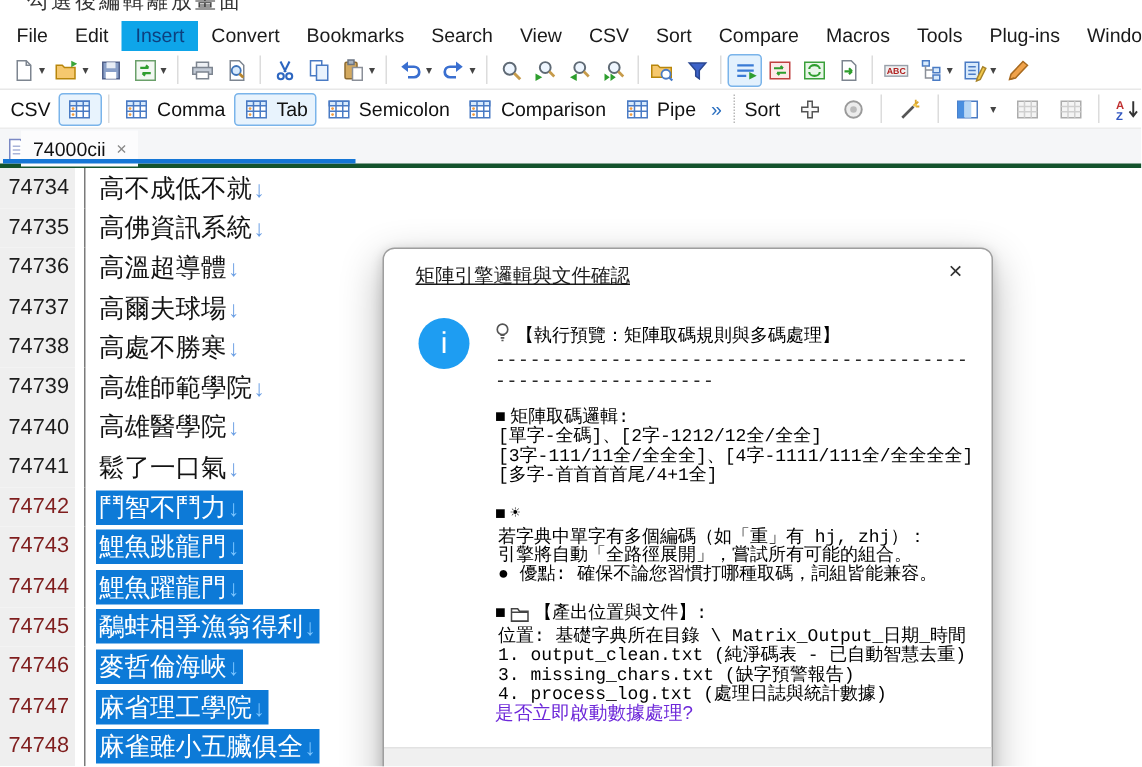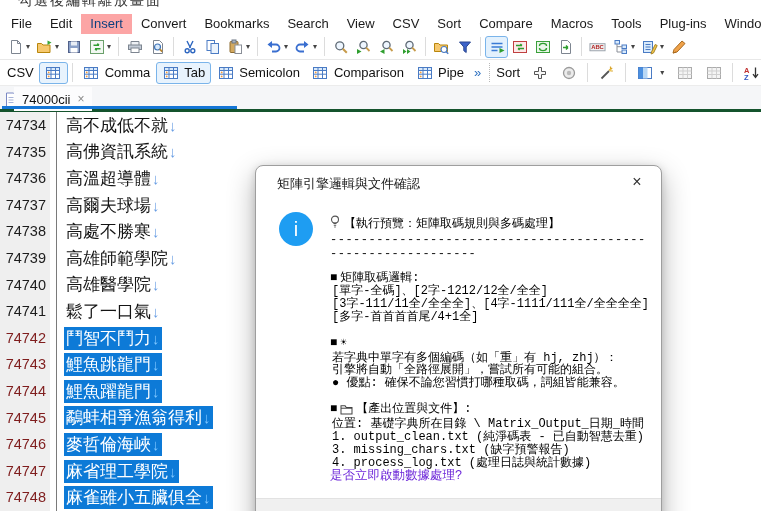--- a/index.html
+++ b/index.html
@@ -7,21 +7,21 @@
   body { font-family:"Liberation Sans","DejaVu Sans",sans-serif; }
   #screen { position:relative; width:761px; height:511px; overflow:hidden; background:#fff; }
 
   
   #top-strip { position:absolute; left:16px; top:0; width:761px; height:13px; overflow:hidden; }
   #top-strip span { position:absolute; left:2px; top:-8px; font-size:14px; letter-spacing:2px; color:#333; }
 
   
   #menubar { position:absolute; left:0; top:13px; width:607px; height:21px; display:flex; align-items:center; padding-left:2px; font-size:13px; color:#1a1a1a; background:#fff; }
   .menu-item { padding:2px 9px 3px 9px; cursor:default; white-space:nowrap; }
-  .menu-item.active { background:#fca5a5; color:#0d3f7e; }
+  .menu-item.active { background:#0ea5e9; color:#0d3f7e; }
 
   
   #toolbar1 { position:absolute; left:0; top:34px; width:761px; height:26px; display:flex; align-items:center; padding-left:4px; background:#fff; border-bottom:1px solid #e8e8e8; overflow:hidden; }
   .tbtn { display:flex; align-items:center; height:22px; padding:0 2px; border:1px solid transparent; border-radius:3px; }
   .tbtn.active { border:1px solid #7ab4ea; background:#e3f1fd; }
   .tsep { width:1px; height:19px; background:#dcdcdc; margin:0 4px; flex:none; }
   .tsep.dotted { background:none; border-left:1px dotted #b8b8b8; }
   .icon { display:inline-flex; width:17px; height:17px; align-items:center; justify-content:center; }
   .icon svg { display:block; }
   .caret { font-size:8px; color:#444; margin-left:2px; }
@@ -47,21 +47,21 @@
   .grow.sel .num { color:#7f1d1d; }
   .vline { width:1px; height:100%; background:#7a7a7a; margin-left:6px; flex:none; }
   .cell { padding-left:7px; font-size:17px; color:#141414; white-space:nowrap; }
   .cellspan { display:inline-block; padding:0 2px; }
   .grow.sel .cellspan { background:#0d7ad7; color:#fff; }
   .arrow { color:#6b9fe4; font-size:15px; margin-left:1px; }
   .grow.sel .arrow { color:#7cc5ff; }
 
   
   #dialog { position:absolute; left:255px; top:165px; width:407px; height:390px; background:#fff; border:1px solid #9e9e9e; border-radius:8px 8px 0 0; box-shadow:0 10px 28px rgba(0,0,0,.30), 0 2px 8px rgba(0,0,0,.15); overflow:hidden; }
-  .dtitle { position:absolute; left:21px; top:9px; font-size:13px; color:#1a1a1a; }
+  .dtitle { position:absolute; left:21px; top:9px; font-size:13px; color:#1a1a1a;text-decoration:underline; }
   .dclose { position:absolute; right:8px; top:4px; width:32px; height:24px; display:flex; align-items:center; justify-content:center; font-size:16px; color:#333; border-radius:4px; }
   .dinfo { position:absolute; left:23px; top:46px; width:34px; height:34px; border-radius:50%; background:#1e9df2; color:#fff; display:flex; align-items:center; justify-content:center; font-size:20px; font-weight:500; }
   .dbody { position:absolute; left:74px; top:49px; width:322px; font-size:12px; line-height:12.9px; color:#000;font-family:Liberation Mono, monospace; }
   .dhead { display:flex; align-items:center; gap:4px; }
   .ddivider { line-height:14px; letter-spacing:.5px; color:#111; }
   .dsection { margin-top:11px; }
   .dsec-head { display:flex; align-items:center; gap:3px; }
   .dline { padding-left:2px; }
   .dquestion { position:absolute; left:74px; top:301px; font-size:12.5px; color:#6d28d9; }
   .dfooter { position:absolute; left:0; top:332px; width:100%; height:60px; background:#f0f0f0; border-top:1px solid #e2e2e2; }

